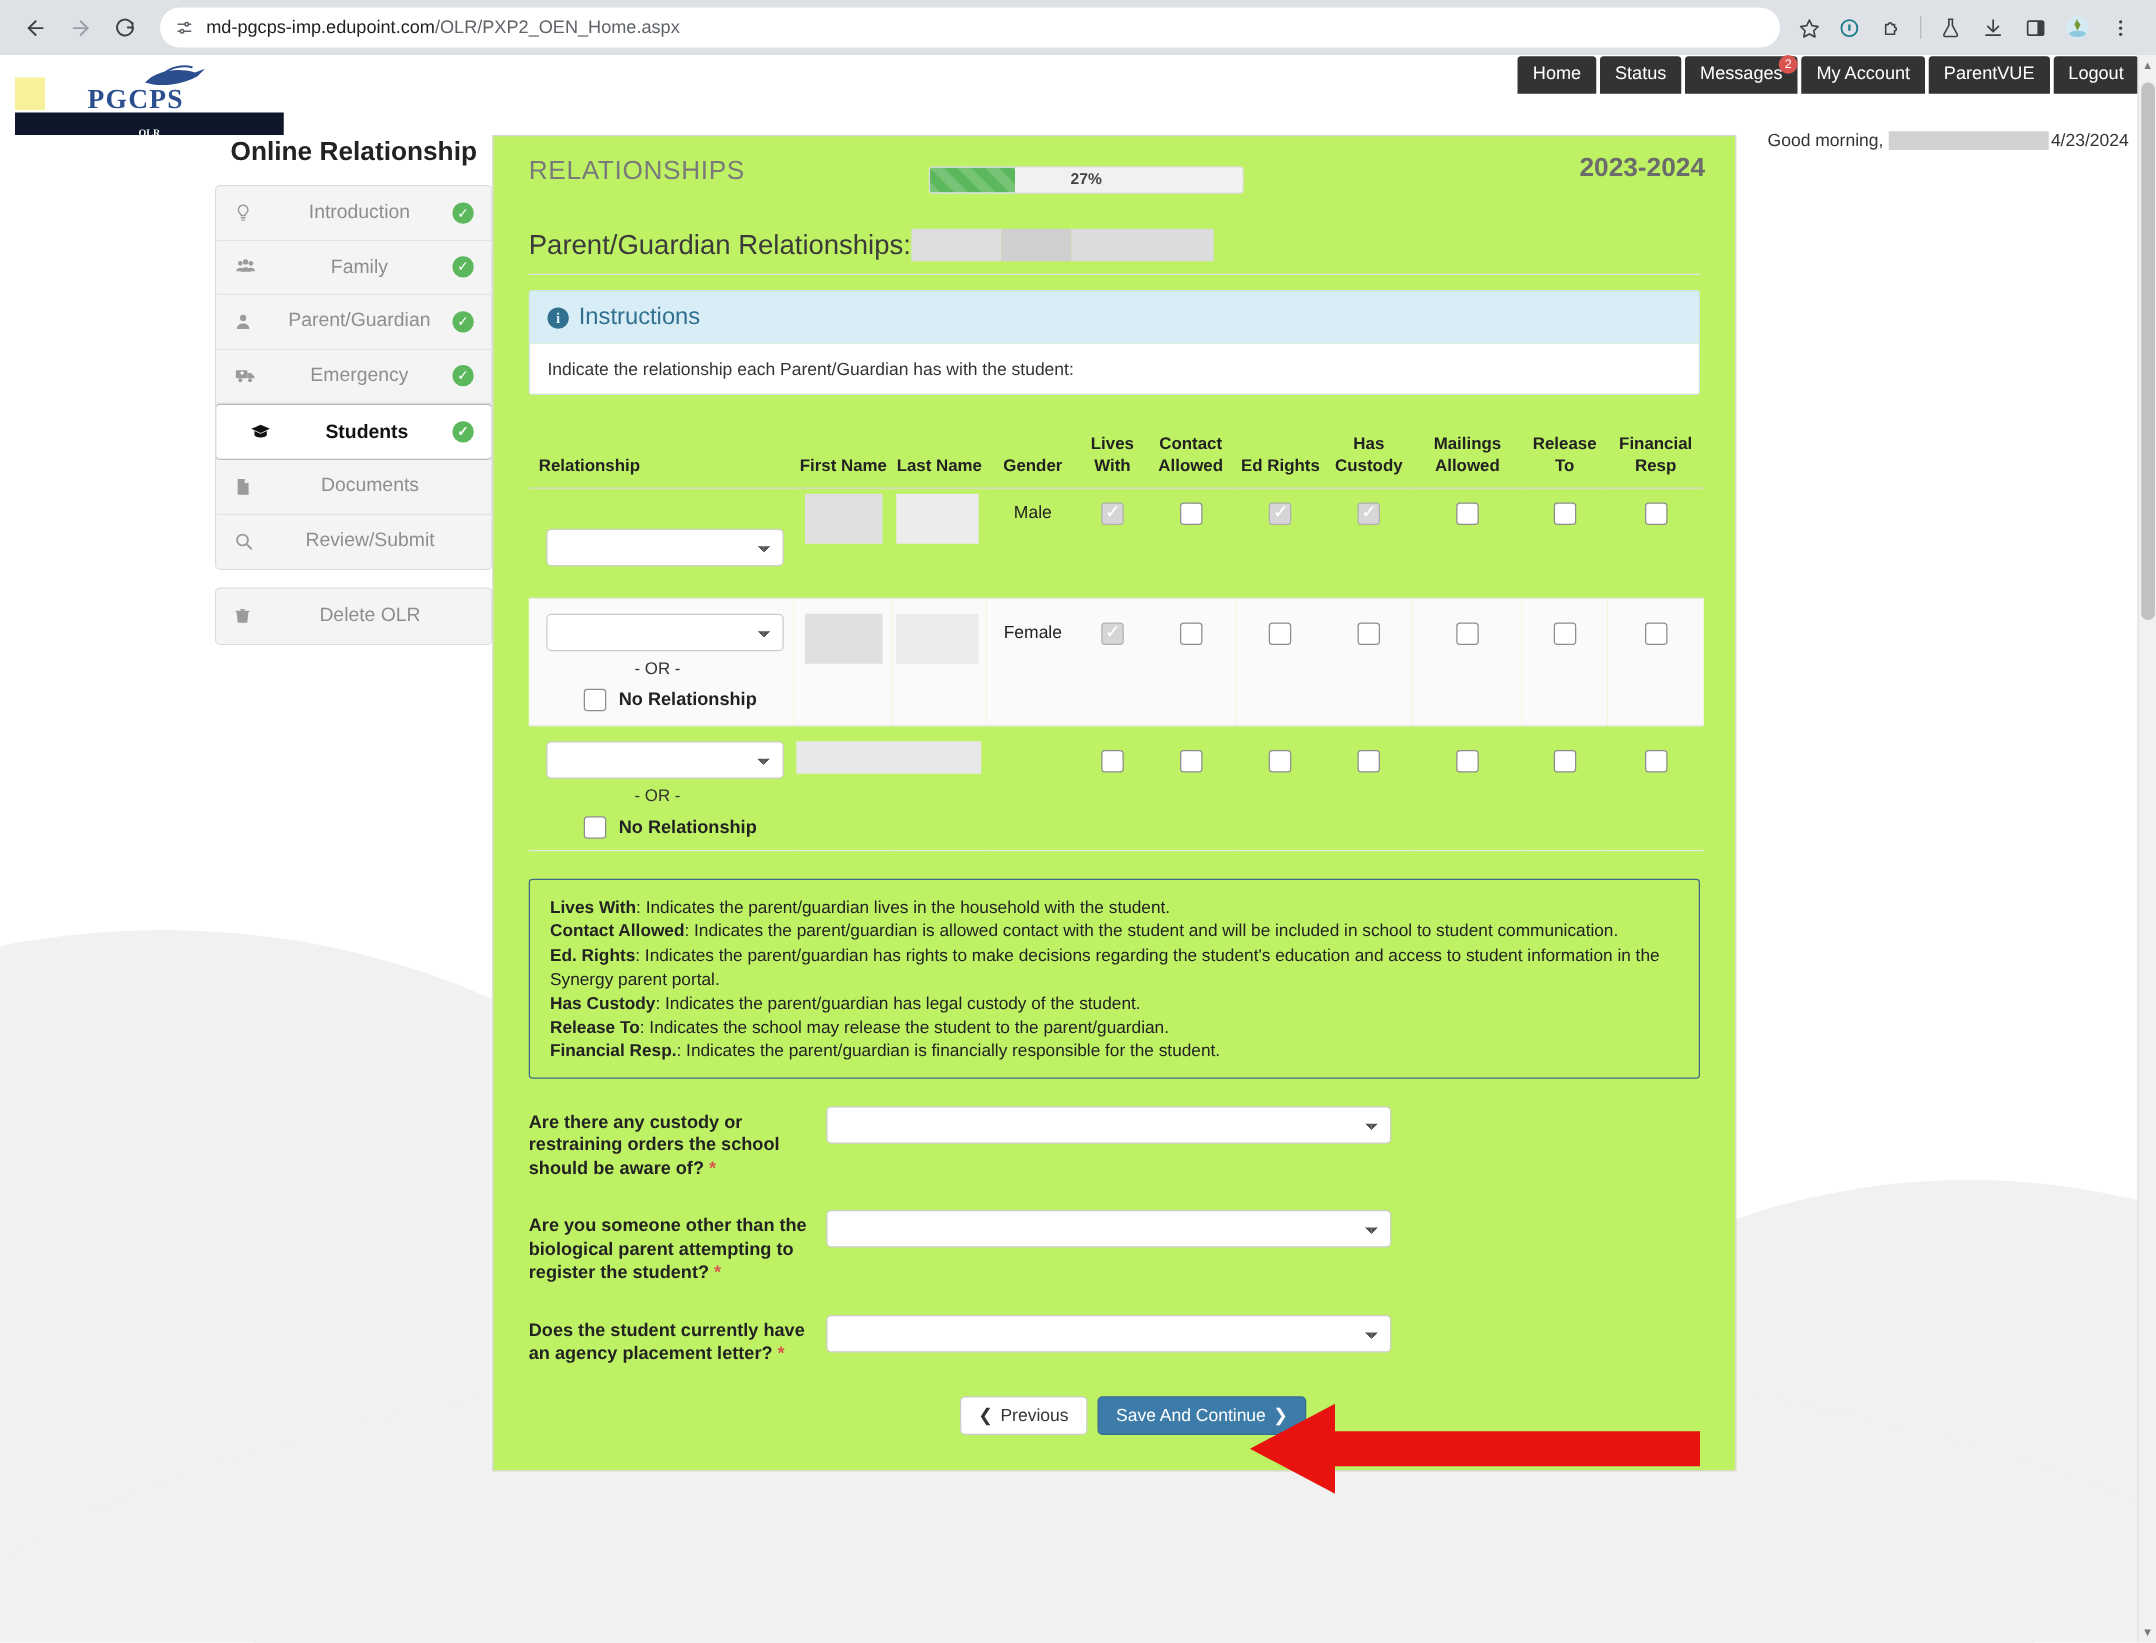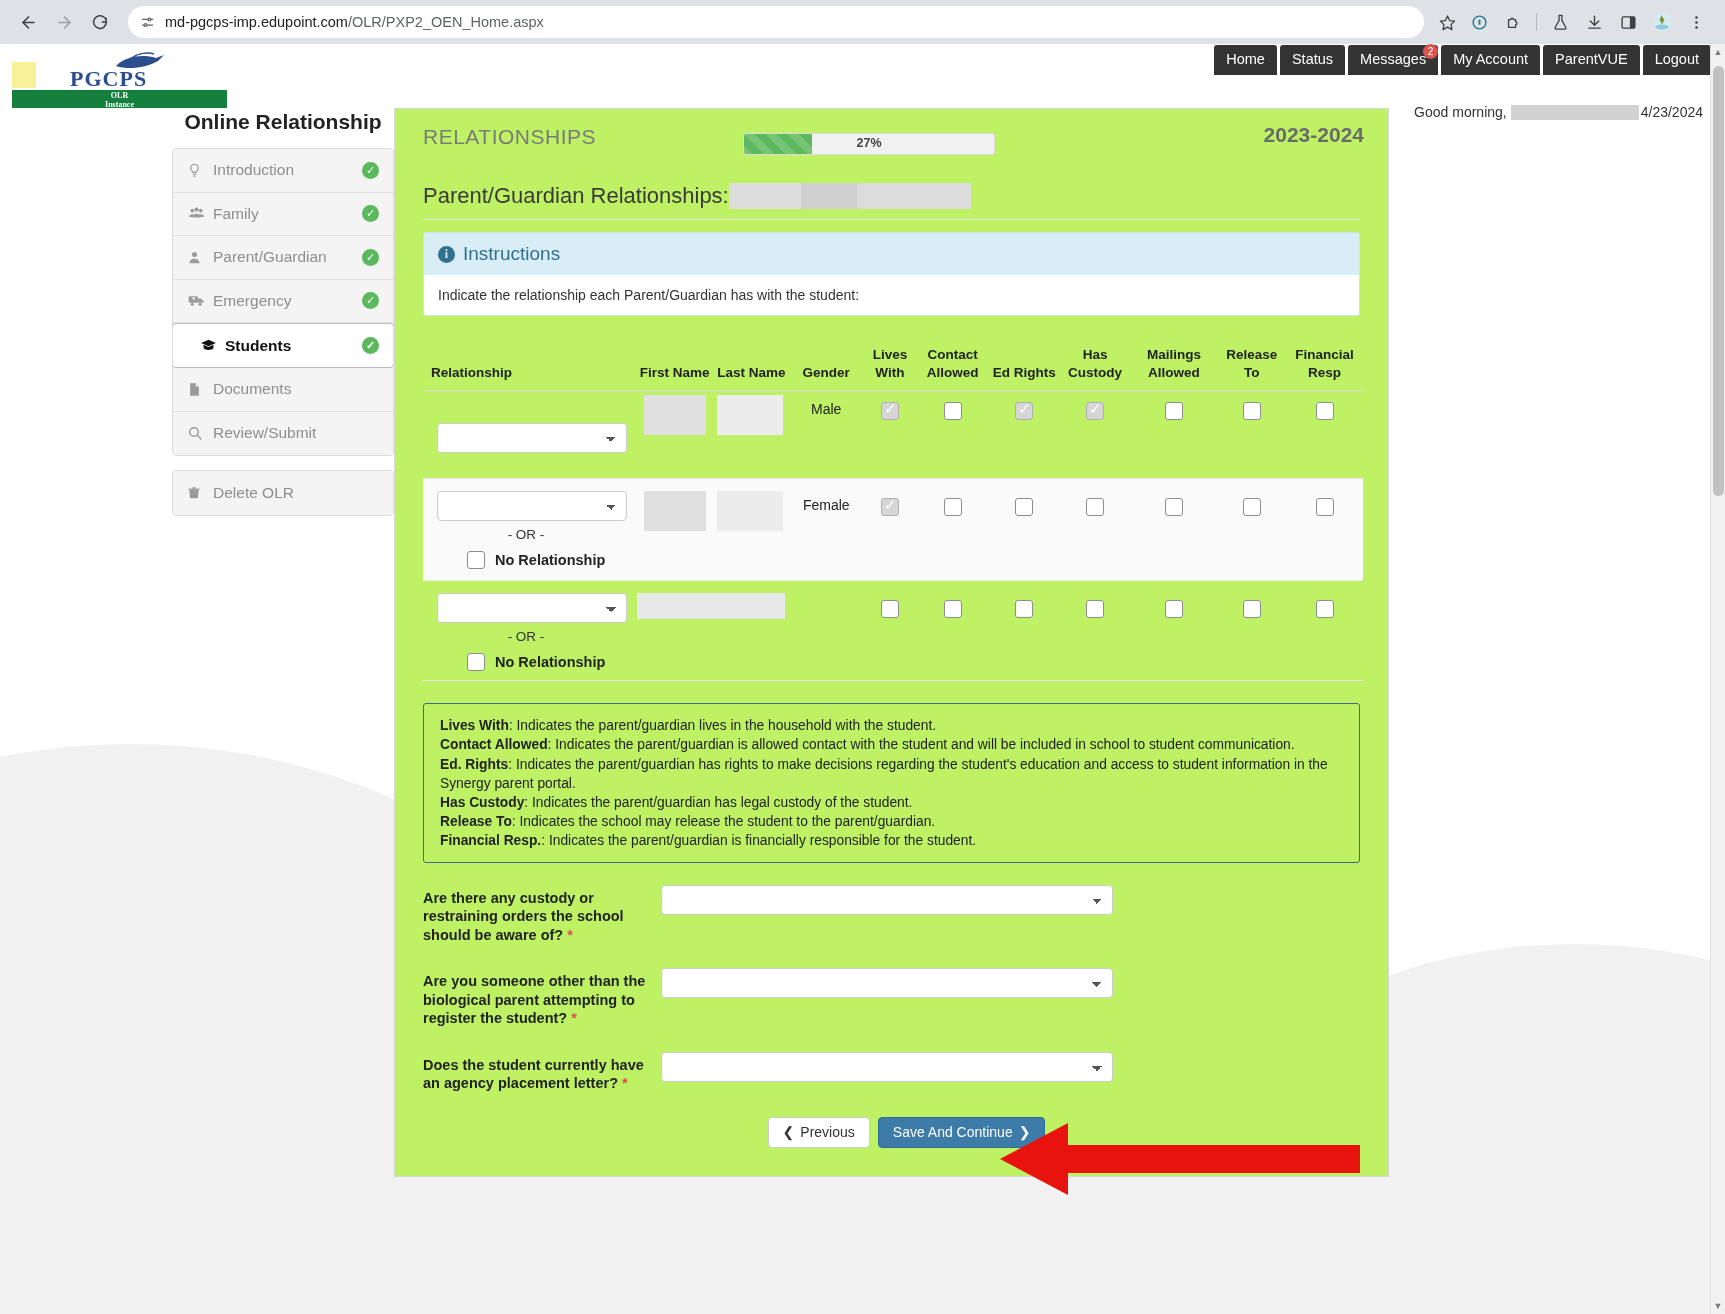--- a/index.html
+++ b/index.html
@@ -90,40 +90,40 @@
   .logo-wrap { position:absolute; left:12px; top:18px; z-index:15; }
   .logo-yellow { position:absolute; left:0px; top:0px; width:24px; height:26px; background:#f7f29a; }
   .logo-box { position:absolute; left:0px; top:0px; width:215px; height:42px; }
   .logo-pgcps {
     position:absolute; left:58px; top:4px; font-family:"Liberation Serif", serif;
     font-weight:bold; font-size:22px; color:#2b4f8e; letter-spacing:1px;
   }
   .logo-bird { position:absolute; left:100px; top:-10px; color:#2b4f8e; font-size:16px; }
   .logo-bluebar {
     position:absolute; left:0px; top:28px; width:215px; height:18px;
-    background:#15803d; color:#fff; font-size:8px; text-align:center;
-    font-family:"Liberation Serif", serif; font-weight:bold; line-height:9px; padding-top:1px;
+    background:#0f172a; color:#fff; font-size:8px; text-align:center;
+    font-family:"Liberation Serif", serif; font-weight:bold; line-height:9px; padding-top:12px;
   }
 
   
   .sidebar { position:absolute; left:172px; top:66px; width:222px; z-index:10; }
   .sidebar h2 {
     margin:0 0 14px 0; text-align:center; font-size:21px; color:#222; font-weight:bold;
   }
   .nav-group {
     border:1px solid #dcdcdc; border-radius:4px; overflow:hidden; background:#f4f4f4;
   }
   .nav-item {
     display:flex; align-items:center; height:43.5px; padding:0 14px;
     border-bottom:1px solid #e3e3e3; font-size:15.5px; color:#8e8e8e;
     background:#f4f4f4; position:relative; cursor:pointer;
   }
   .nav-item:last-child { border-bottom:none; }
   .nav-item .ico { width:26px; display:flex; align-items:center; color:#9b9b9b; }
-  .nav-item .lbl { flex:1; }
+  .nav-item .lbl { flex:1;text-align:center; }
   .nav-item .chk {
     width:17px; height:17px; border-radius:50%; background:#5cb85c;
     color:#fff; font-size:11px; display:flex; align-items:center; justify-content:center;
   }
   .nav-item.active {
     background:#ffffff; color:#111; font-weight:bold;
     border:1px solid #b9b9b9; border-radius:4px;
     margin:0 -1px; height:45px;padding-left:26px;
   }
   .nav-item.active .ico { color:#111; }

